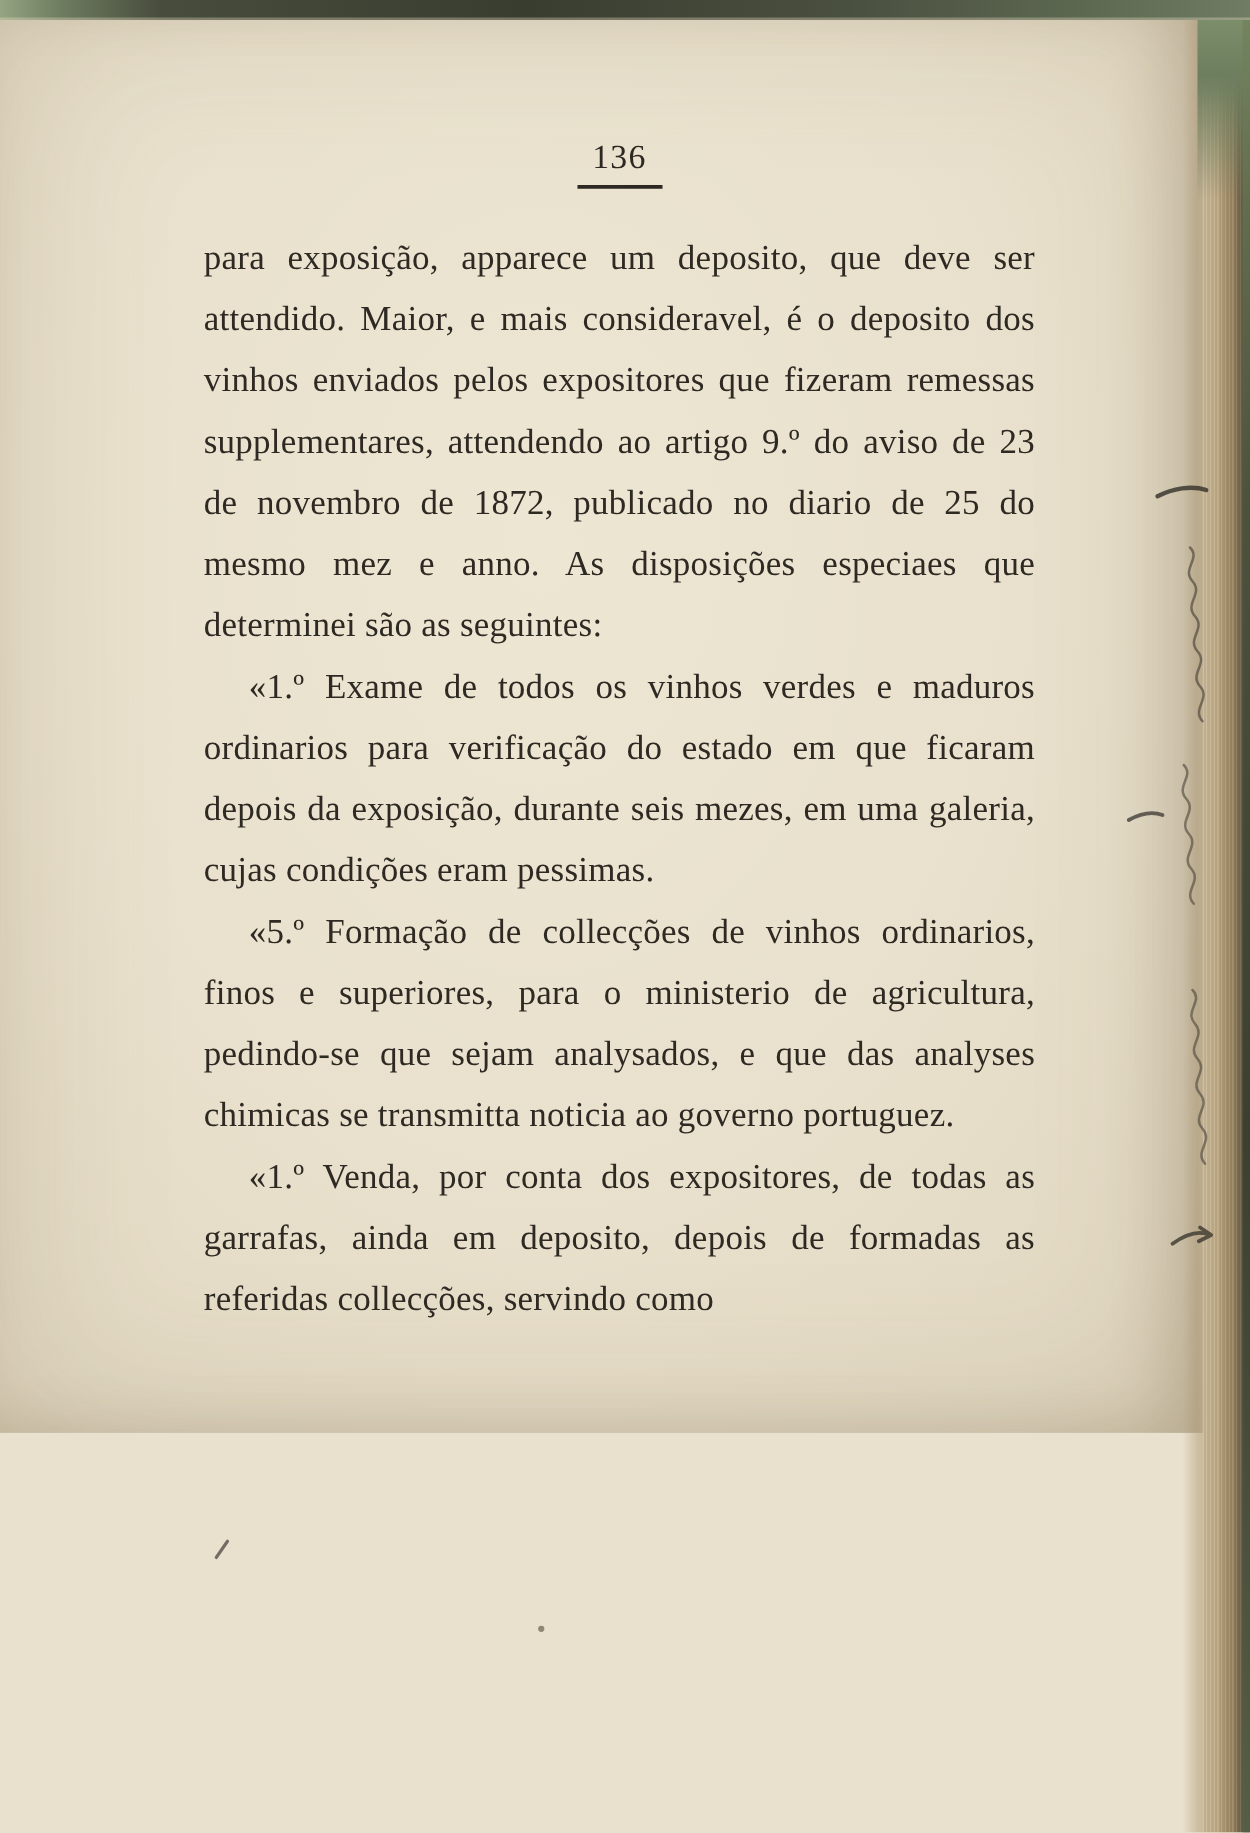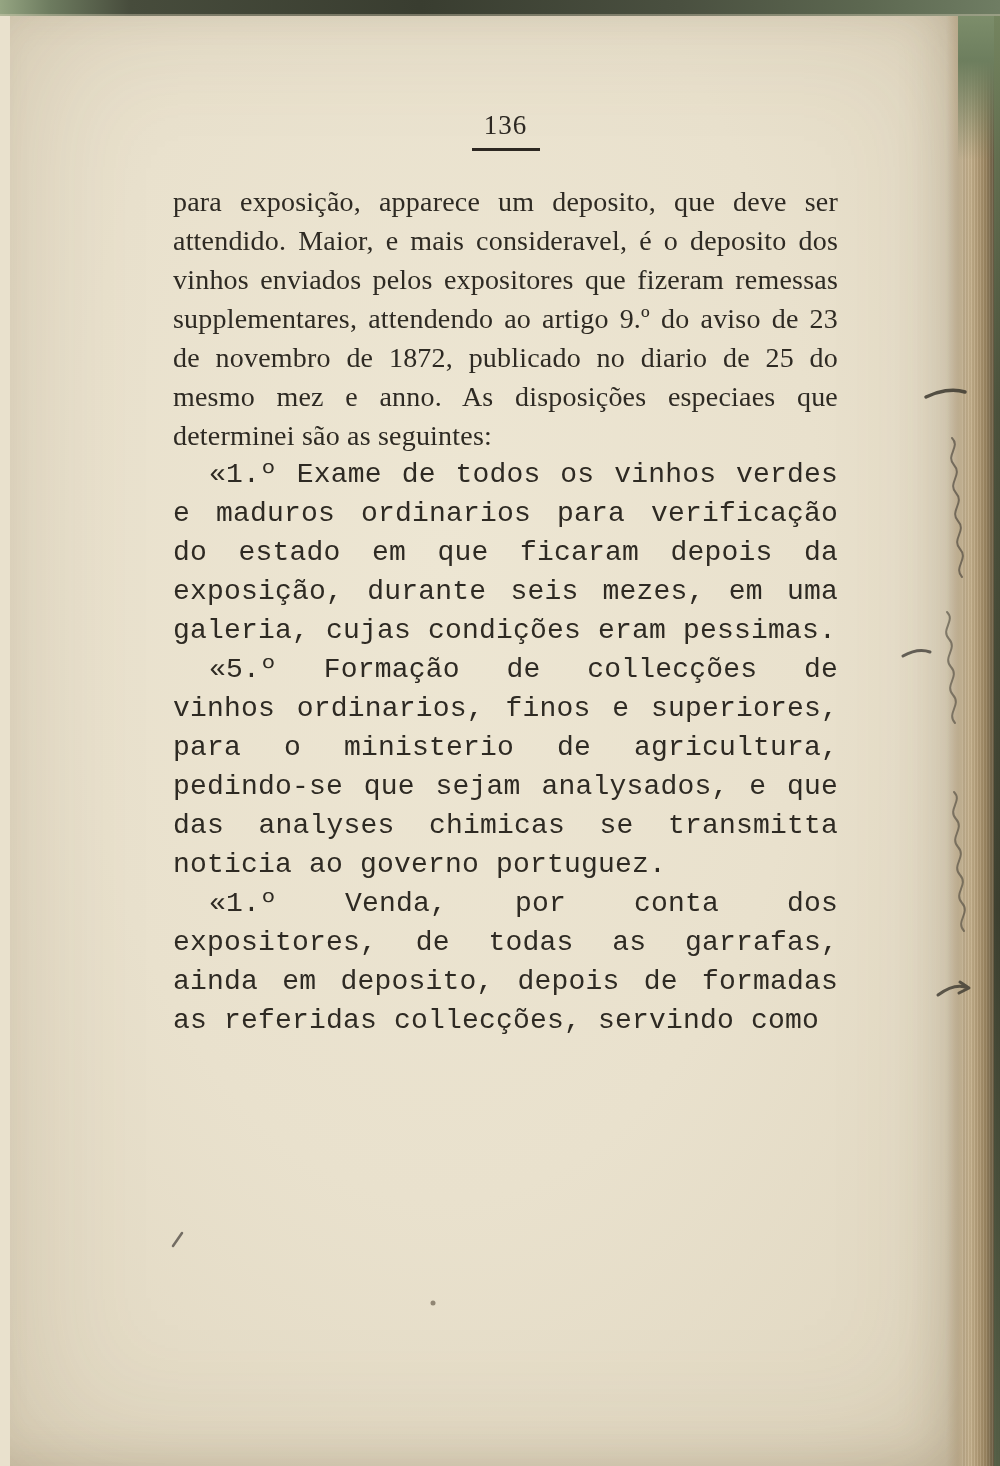--- a/index.html
+++ b/index.html
@@ -17,23 +17,23 @@
   .scene {
     position: absolute;
     inset: 0;
     width: 1000px;
     height: 1466px;
     overflow: hidden;
   }
   
   .page {
     position: absolute;
-    left: 10px; top: 0;
+    left: 0; top: 0;
     width: 962px;
-    height: 1466px;
+    height: 1146px;
     background: radial-gradient(ellipse at 45% 38%, #ede6d3 0%, #e9e1cd 50%, #e2d9c3 85%, #dcd2ba 100%);
   }
   .page::after {
     content: "";
     position: absolute;
     inset: 0;
     box-shadow: inset 0 0 140px rgba(115, 95, 62, 0.18), inset -28px 0 45px rgba(110, 90, 60, 0.22);
     pointer-events: none;
   }
   
@@ -108,31 +108,30 @@
     background: #2d2822;
     margin: 7px auto 0;
   }
   .text-block {
     position: absolute;
     left: 163px;
     top: 182px;
     width: 665px;
     color: #2e2a23;
     font-size: 28px;
-    line-height: 39px;
+    line-height: 49px;
     text-align: justify;
     letter-spacing: 0.2px;
     z-index: 2;
   }
   .text-block .para {
     margin: 0;
   }
   .text-block .para.indent {
     text-indent: 36px;
-    font-family: Liberation Mono, monospace;
   }
   
   .marginalia {
     position: absolute;
     inset: 0;
     width: 1000px;
     height: 1466px;
     z-index: 7;
     pointer-events: none;
   }

